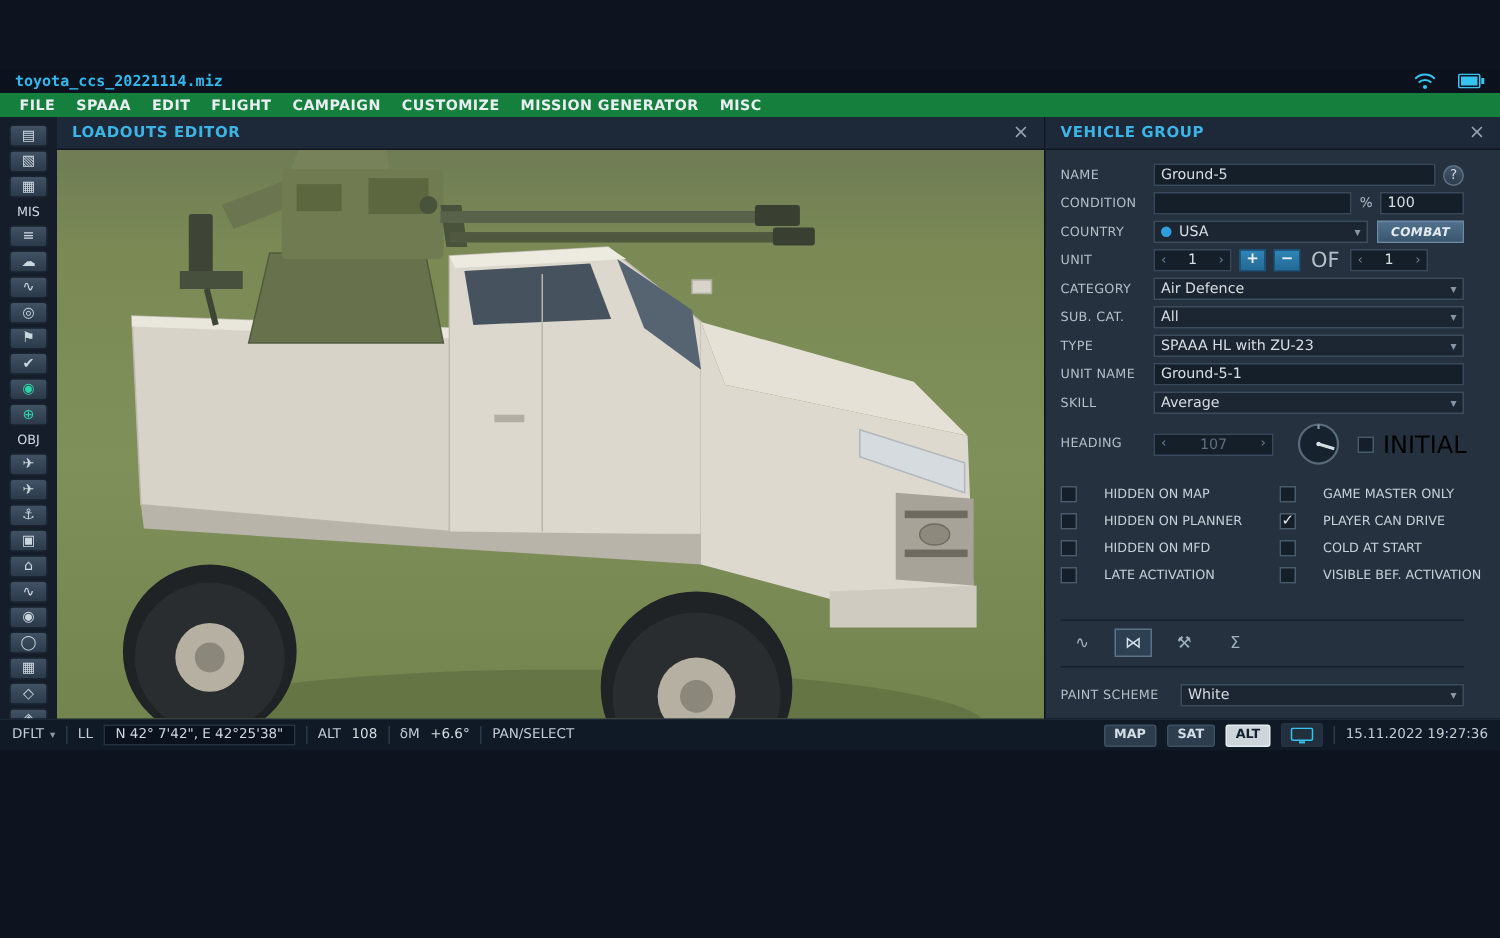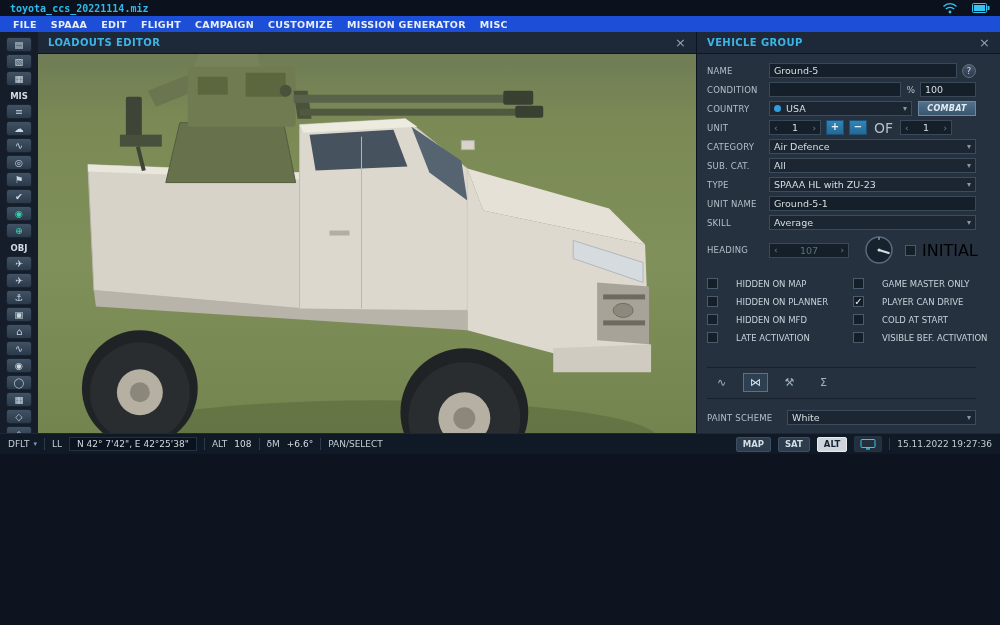--- a/index.html
+++ b/index.html
@@ -1,36 +1,36 @@
 <!DOCTYPE html>
 <html><head>
 <meta charset="utf-8">
 <style>
   * { box-sizing: border-box; margin: 0; padding: 0; }
   html,body { width:1000px; height:625px; overflow:hidden; }
   body { font-family:"DejaVu Sans", sans-serif; background:#0d141f; }
-  .app { width:1000px; height:454px; display:flex; flex-direction:column; }
+  .app { width:1000px; height:454px; display:flex; flex-direction:column;margin-top:46px; }
 
   
   .titlebar { height:16px; background:#0b121d; display:flex; align-items:center; justify-content:space-between; padding:0 10px; flex:0 0 auto; }
   .tb-title { color:#2fb9ec; font-size:10px; font-weight:bold; font-family:"DejaVu Sans Mono", monospace; }
   .tb-icons { display:flex; gap:14px; align-items:center; }
 
   
-  .menubar { height:16px; background:#1d4ed8; display:flex; align-items:center; padding:0 6px; flex:0 0 auto; }
+  .menubar { height:16px; background:#15803d; display:flex; align-items:center; padding:0 6px; flex:0 0 auto; }
   .menu-item { color:#e9eef3; font-size:9.5px; font-weight:bold; padding:0 7px; letter-spacing:.3px; cursor:default; }
 
   .content { flex:1; display:flex; min-height:0; }
 
   
   .sidebar { width:38px; background:#141d29; display:flex; flex-direction:column; align-items:center; padding-top:4px; overflow:hidden; flex:0 0 auto; }
   .sb-btn { width:26px; height:15px; margin:1px 0; background:linear-gradient(#415264,#2b3a4b); border:1px solid #1a2430; border-radius:3px; color:#ccd6df; font-size:9.5px; line-height:13px; text-align:center; flex:0 0 auto; cursor:default; }
   .sb-btn.teal { color:#2fd3a8; }
   .sb-btn.red  { color:#e5473e; }
-  .sb-label { color:#d2dbe3; font-size:8.5px; font-weight:bold; margin:4px 0 2px; flex:0 0 auto; }
+  .sb-label { color:#d2dbe3; font-size:8.5px; font-weight:normal; margin:4px 0 2px; flex:0 0 auto; }
 
   
   .viewport { flex:1; display:flex; flex-direction:column; min-width:0; border-right:1px solid #0d141f; }
   .vp-header { height:22px; background:#1d2938; border-bottom:1px solid #10161f; display:flex; align-items:center; justify-content:space-between; padding:0 10px; flex:0 0 auto; }
   .vp-title { color:#3db4e6; font-size:10px; font-weight:bold; letter-spacing:.4px; }
   .close-x { color:#94a2ae; font-size:13px; line-height:13px; cursor:default; }
   .vp-scene { flex:1; position:relative; overflow:hidden;
     background:linear-gradient(180deg,#6f7c55 0%,#7b8a55 18%,#80905a 55%,#74844e 100%); }
   .vp-scene svg { position:absolute; inset:0; width:100%; height:100%; }
 

